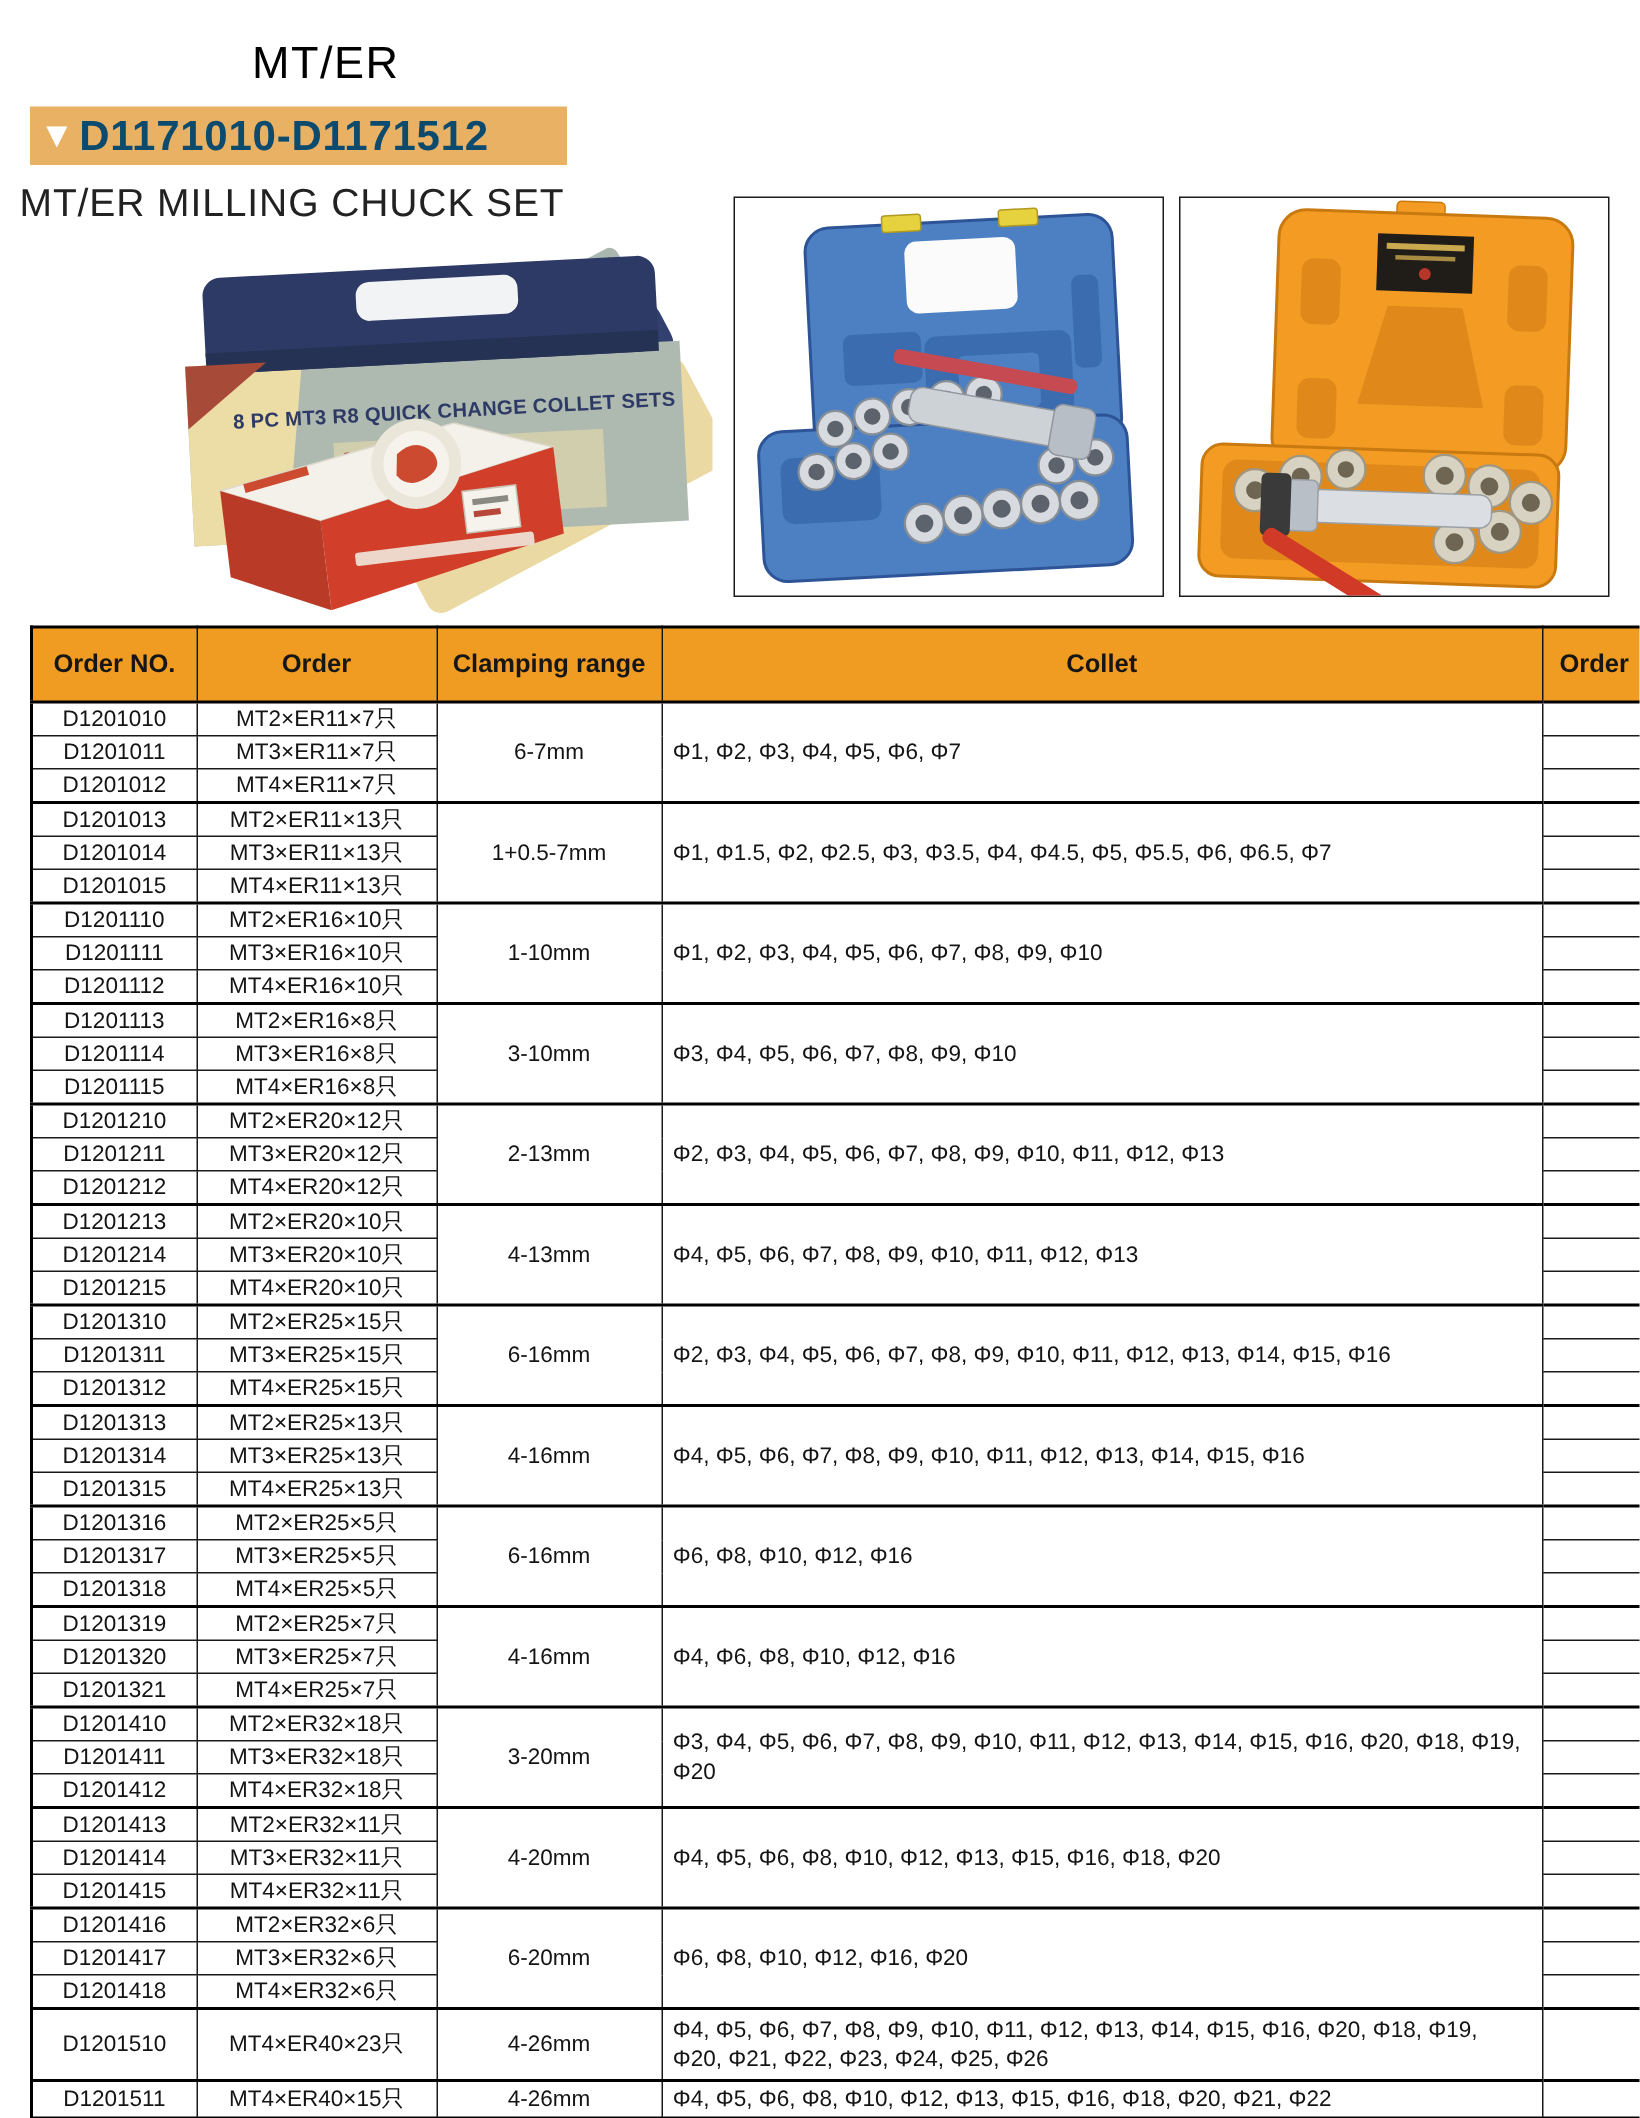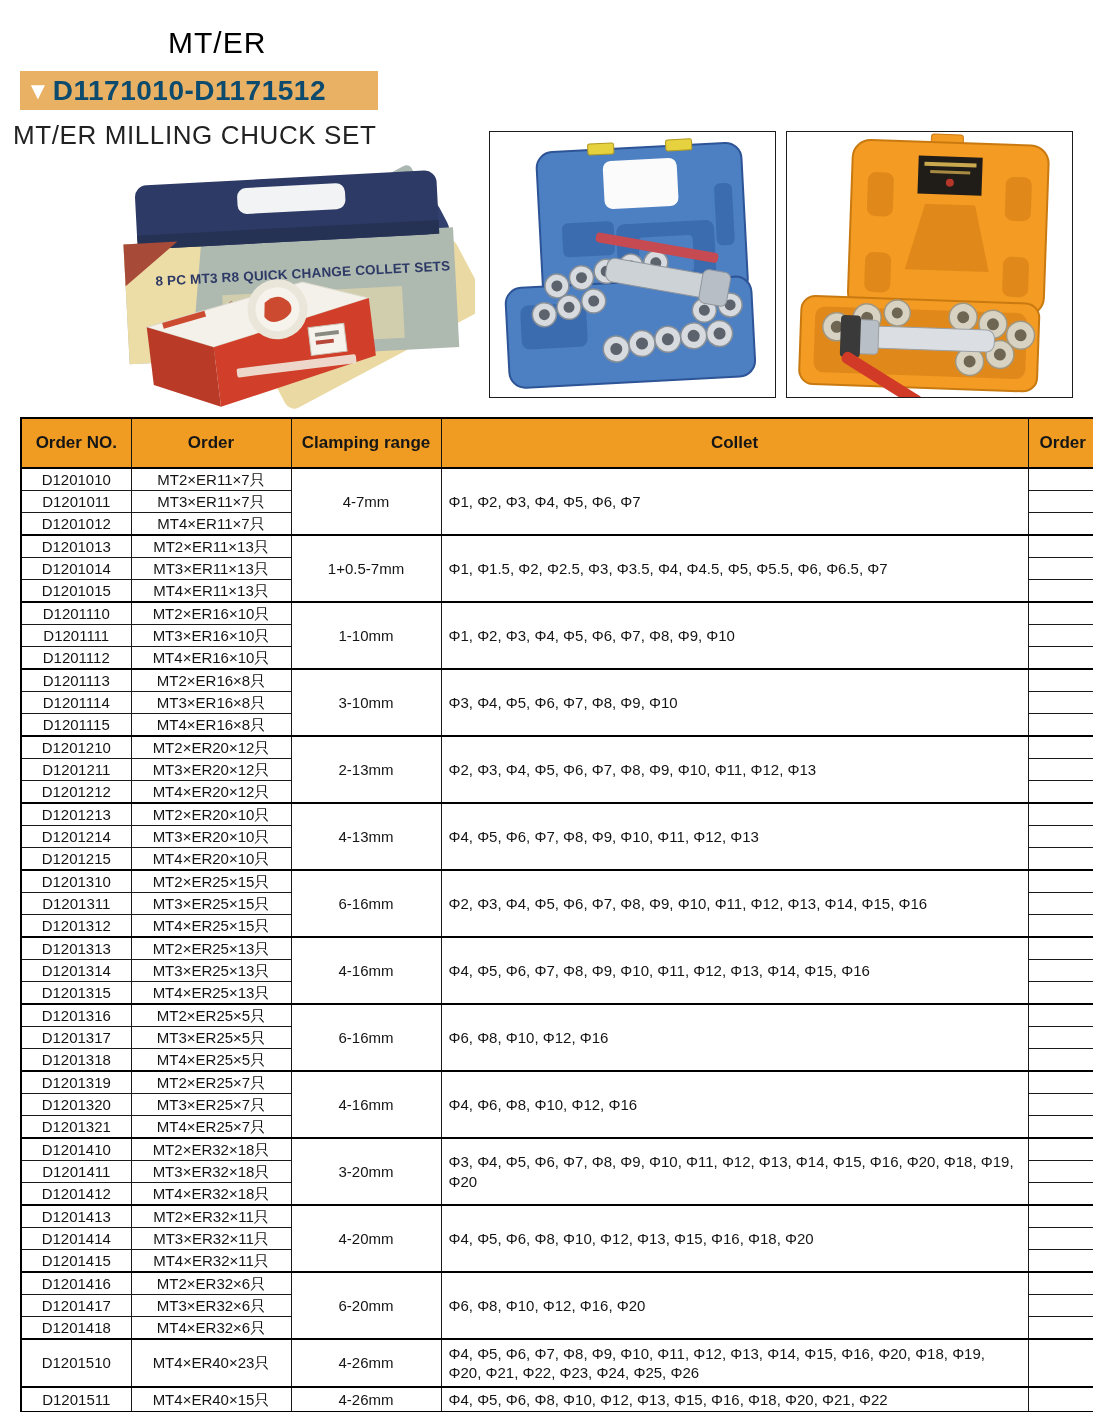--- a/index.html
+++ b/index.html
@@ -255,21 +255,21 @@
     <th>Order NO.</th>
     <th>Order</th>
     <th>Clamping range</th>
     <th>Collet</th>
     <th>Order</th>
   </tr>
 
   <tr class="grp">
     <td>D1201010</td>
     <td>MT2×ER11×7只</td>
-    <td rowspan="3">4-7mm</td>
+    <td rowspan="3">6-7mm</td>
     <td rowspan="3" class="collet">Φ1, Φ2, Φ3, Φ4, Φ5, Φ6, Φ7</td>
     <td></td>
   </tr>
   <tr>
     <td>D1201011</td>
     <td>MT3×ER11×7只</td>
     <td></td>
   </tr>
   <tr>
     <td>D1201012</td>

